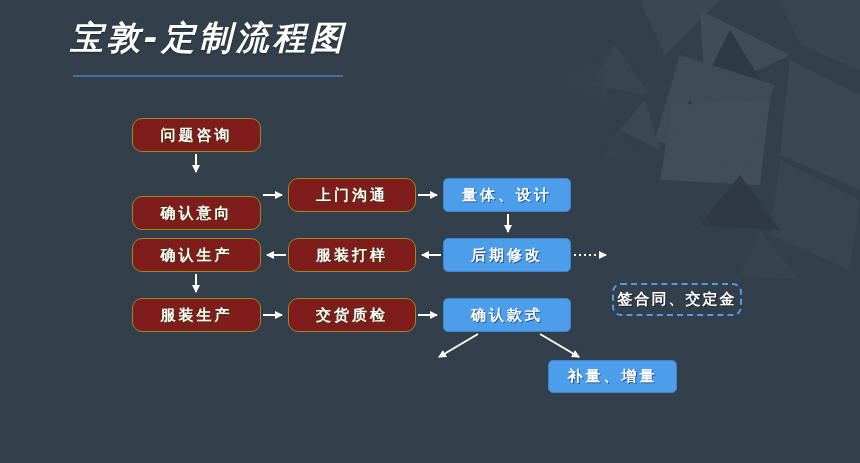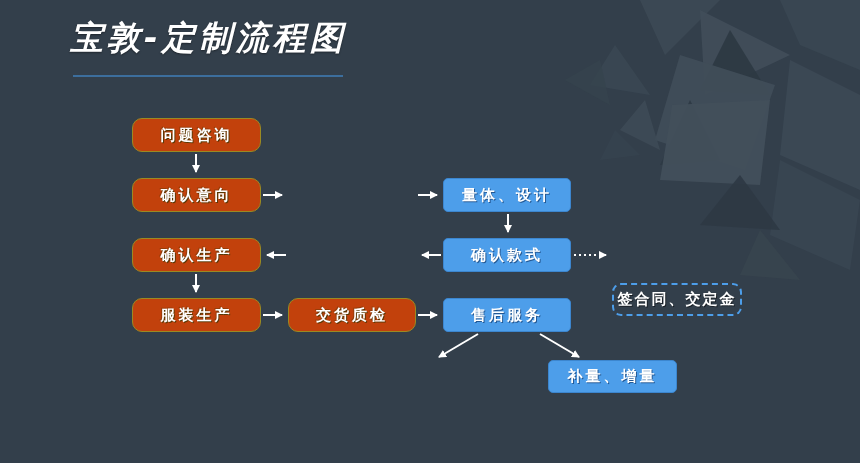--- a/index.html
+++ b/index.html
@@ -25,35 +25,35 @@
     background:#3c6e9d;
   }
 
   
   .node{
     position:absolute;display:flex;align-items:center;justify-content:center;
     font-size:15px;font-weight:bold;color:#ffffff;letter-spacing:3px;
     box-sizing:border-box;white-space:nowrap;
   }
   .node.yellow{
-    background:#c2410c;border:1px solid #9a8a22;border-radius:10px;
+    background:#7f1d1d;border:1px solid #9a8a22;border-radius:10px;
     text-shadow:1px 1px 0 rgba(70,55,5,.85), -1px -1px 0 rgba(70,55,5,.35);
   }
   .node.blue{
     background:#4d9eea;border:1px solid #3c86cf;border-radius:5px;
     text-shadow:1px 1px 0 rgba(25,70,125,.8);
   }
   .node.dashed{
     background:transparent;border:2px dashed #4d9eea;border-radius:9px;
     text-shadow:1px 1px 0 rgba(0,0,0,.5);letter-spacing:2px;
   }
 
   
   .n-consult   {left:132px;top:118px;width:129px;height:34px;}
-  .n-intent    {left:132px;top:178px;width:129px;height:34px;}
+  .n-intent    {left:132px;top:196px;width:129px;height:34px;}
   .n-visit     {left:288px;top:178px;width:128px;height:34px;}
   .n-measure   {left:443px;top:178px;width:128px;height:34px;}
   .n-confirmpr {left:132px;top:238px;width:129px;height:34px;}
   .n-sample    {left:288px;top:238px;width:128px;height:34px;}
   .n-style     {left:443px;top:238px;width:128px;height:34px;}
   .n-contract  {left:612px;top:239px;width:130px;height:33px;margin-top:44px;}
   .n-produce   {left:132px;top:298px;width:129px;height:34px;}
   .n-inspect   {left:288px;top:298px;width:128px;height:34px;}
   .n-aftersale {left:443px;top:298px;width:128px;height:34px;}
   .n-modify    {left:343px;top:361px;width:129px;height:33px;}
@@ -84,27 +84,29 @@
       <polygon points="740,175 780,230 700,225" fill="#2d3944" opacity="0.9"></polygon>
       <polygon points="760,230 800,280 740,275" fill="#38454f" opacity="0.85"></polygon>
     </g>
   </svg>
 
   <div class="title">宝敦-定制流程图</div>
   <div class="title-underline"></div>
 
   <div class="node yellow n-consult">问题咨询</div>
   <div class="node yellow n-intent">确认意向</div>
+  <div class="node yellow n-visit">上门沟通</div>
   <div class="node blue   n-measure">量体、设计</div>
   <div class="node yellow n-confirmpr">确认生产</div>
-  <div class="node blue   n-style">确认款式</div>
+  <div class="node yellow n-sample">服装打样</div>
+  <div class="node blue   n-style">后期修改</div>
   <div class="node dashed n-contract">签合同、交定金</div>
   <div class="node yellow n-produce">服装生产</div>
   <div class="node yellow n-inspect">交货质检</div>
-  <div class="node blue   n-aftersale">售后服务</div>
+  <div class="node blue   n-aftersale">确认款式</div>
   <div class="node blue   n-addqty">补量、增量</div>
 
   <svg class="arrows" viewBox="0 0 860 463" xmlns="http://www.w3.org/2000/svg">
     <defs>
       <marker id="ah" markerWidth="9" markerHeight="8" refX="7" refY="4" orient="auto" markerUnits="userSpaceOnUse">
         <path d="M0,0 L8,4 L0,8 z" fill="#ffffff"></path>
       </marker>
     </defs>
     <g stroke="#ffffff" stroke-width="2" fill="none">
       <line x1="196" y1="154" x2="196" y2="172" marker-end="url(#ah)"></line>

